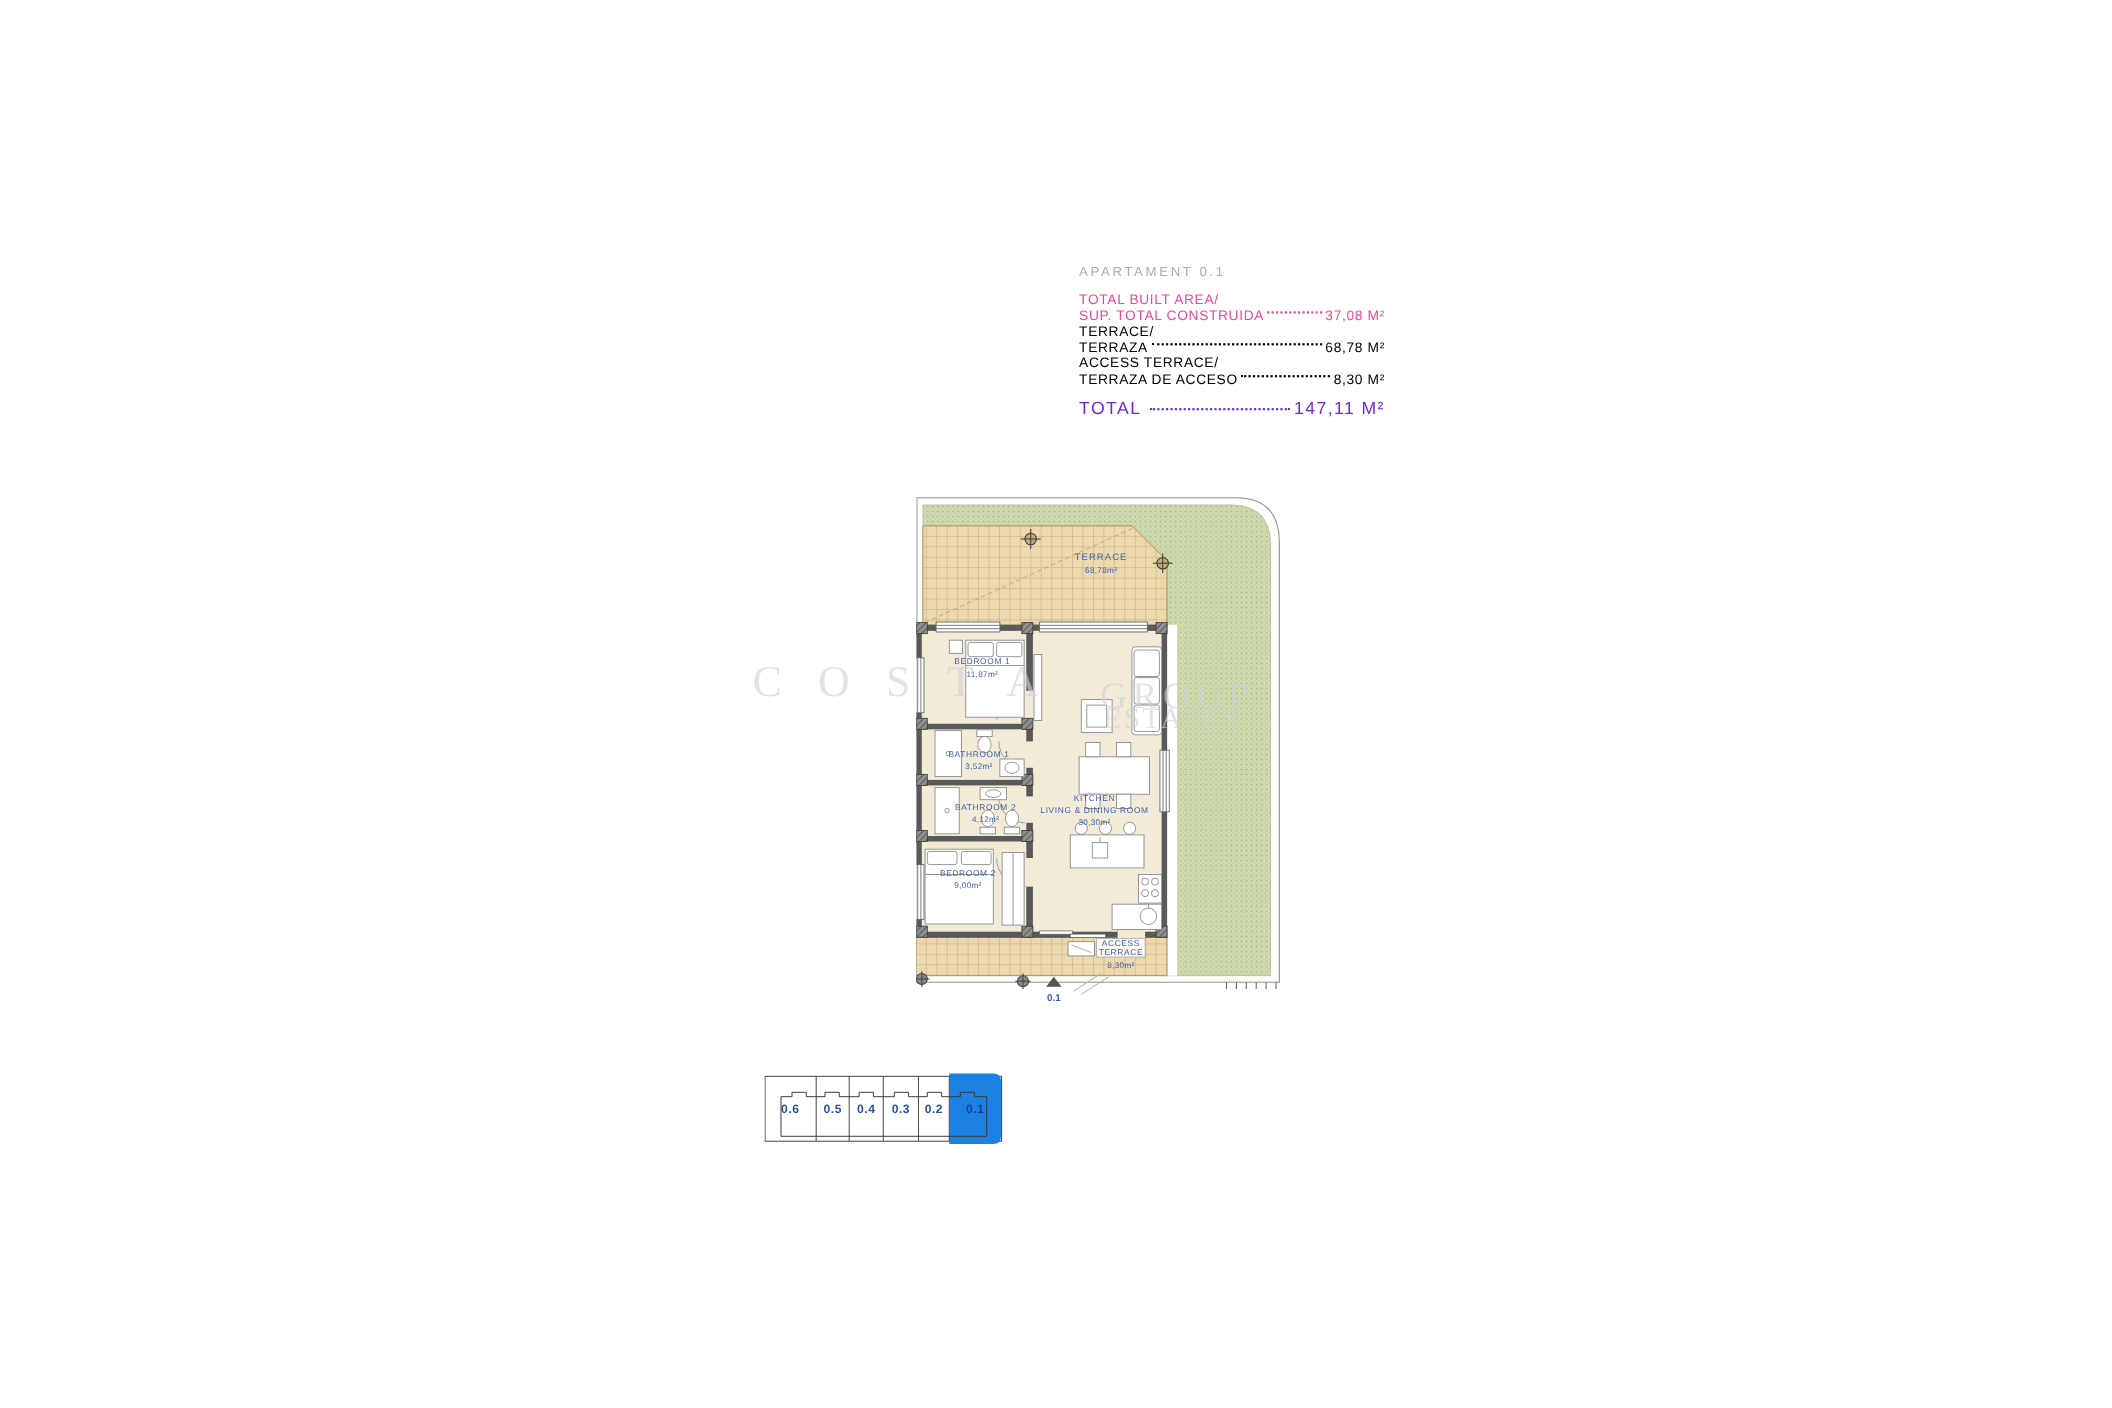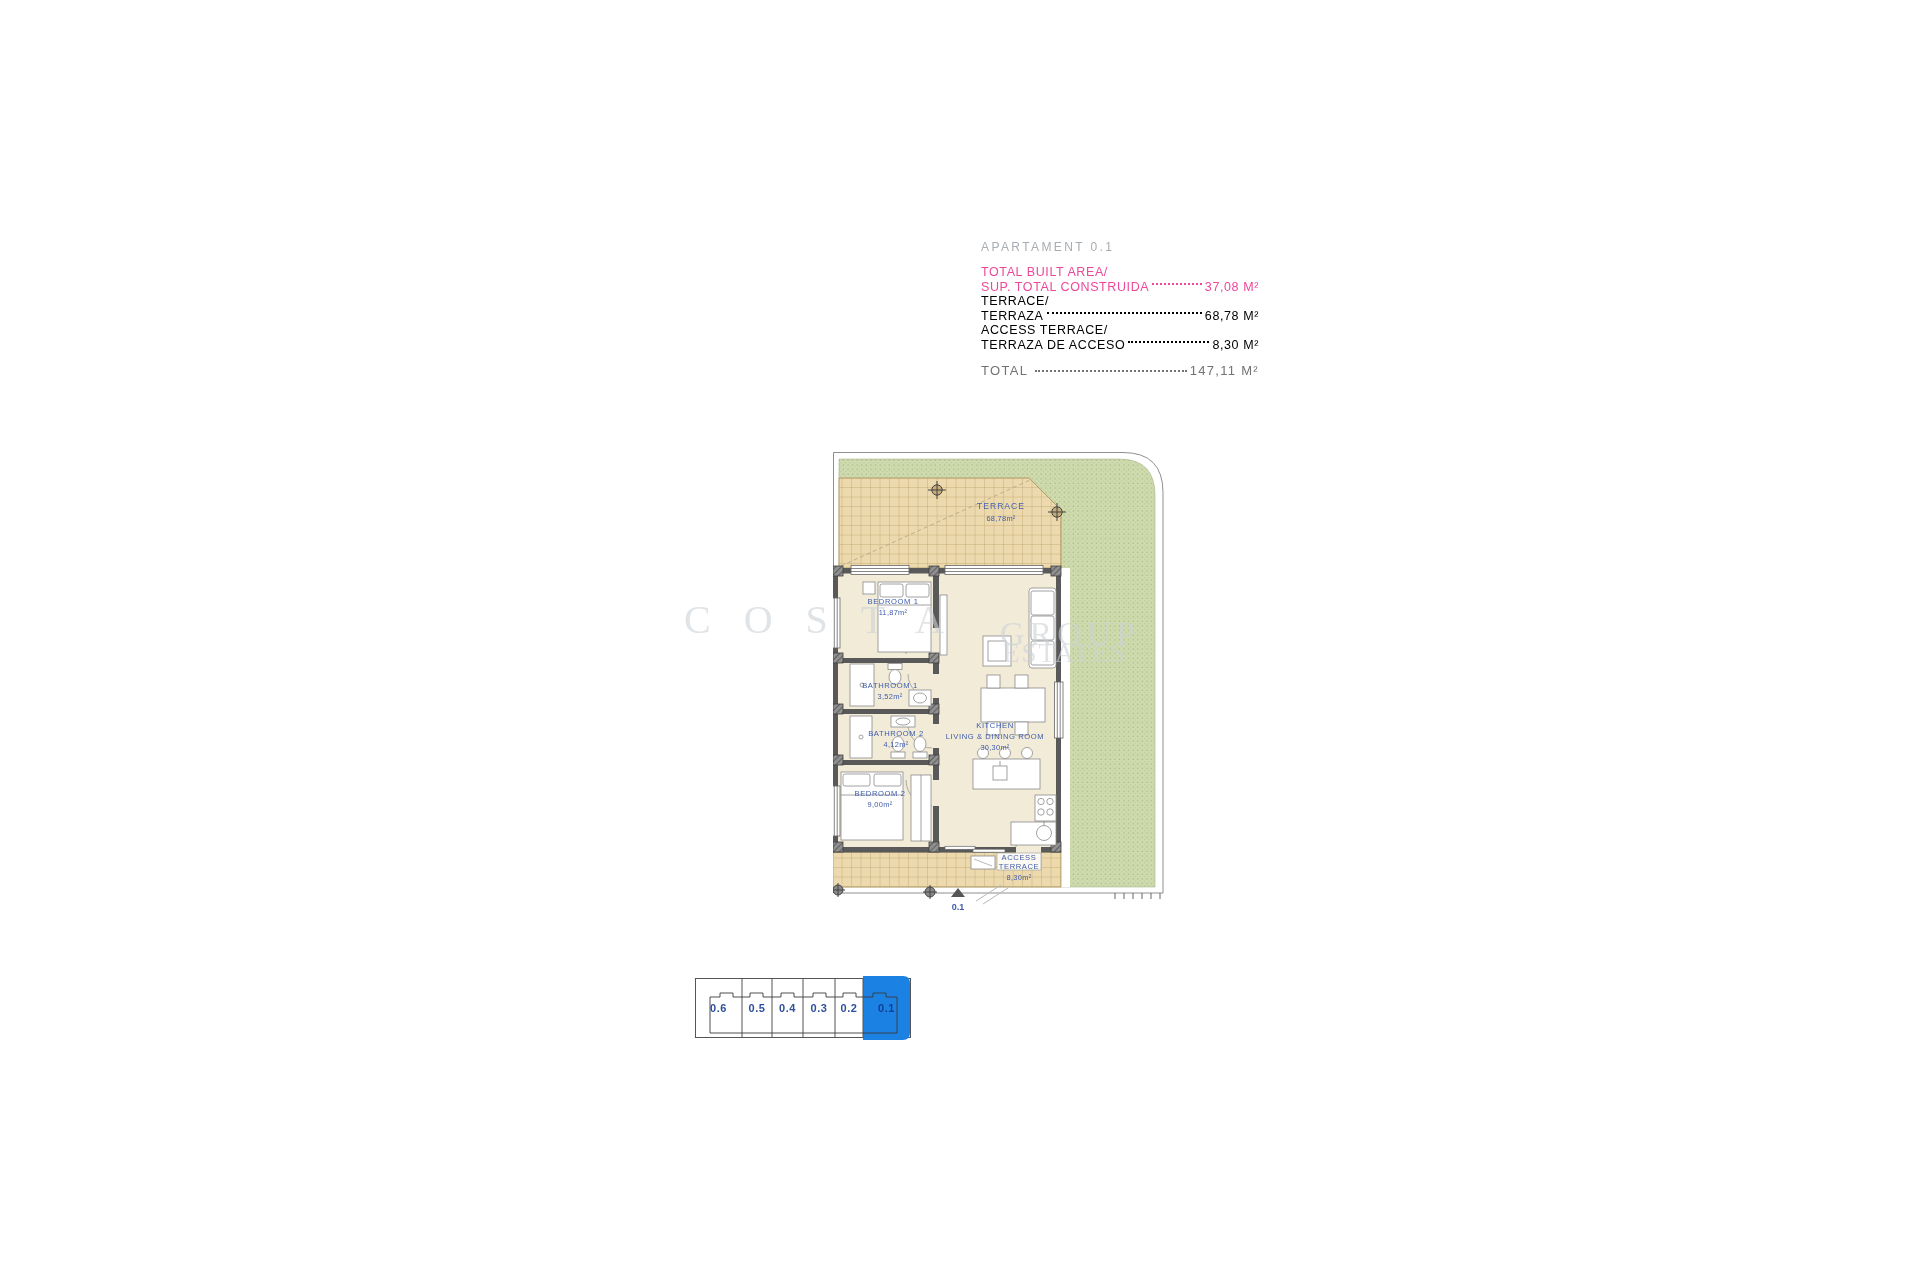--- a/index.html
+++ b/index.html
@@ -10,21 +10,21 @@
   
   .info-block{position:absolute;left:981px;top:240px;width:278px;}
   .apt-title{font-size:12px;letter-spacing:2.4px;color:#a6adb3;margin:0 0 11px 0;font-weight:400;}
   .info-rows{font-size:12.5px;letter-spacing:0.6px;line-height:14.6px;}
   .irow{margin:0;}
   .irow.blue{color:#ec4899;}
   .irow.gray{color:#000000;}
   .l2{display:flex;align-items:center;}
   .leader{flex:1 1 auto;border-bottom:2px dotted currentColor;margin:0 3px;transform:translateY(-3px);min-width:10px;}
   .val{white-space:nowrap;}
-  .total-row{display:flex;align-items:baseline;margin-top:10px;color:#737373;font-size:13px;letter-spacing:1.3px;}
+  .total-row{display:flex;align-items:baseline;margin-top:10px;color:#6d28d9;font-size:16px;letter-spacing:1.3px;}
   .total-row .tlabel{margin-right:4px;}
   
   .wm{position:absolute;pointer-events:none;font-family:"Liberation Serif",serif;color:rgba(205,210,215,0.60);z-index:5;white-space:nowrap;}
   .wm1{left:684px;top:596px;font-size:40px;letter-spacing:33px;}
   .wm2{left:1000px;top:615px;font-size:34px;letter-spacing:5px;}
   .wm3{left:1003px;top:638px;font-size:27px;letter-spacing:2px;text-align:center;}
   
   .floorplan{position:absolute;left:833px;top:450px;}
   .keyplan{position:absolute;left:695px;top:975px;}
   svg{font-family:"Liberation Sans",sans-serif;}

